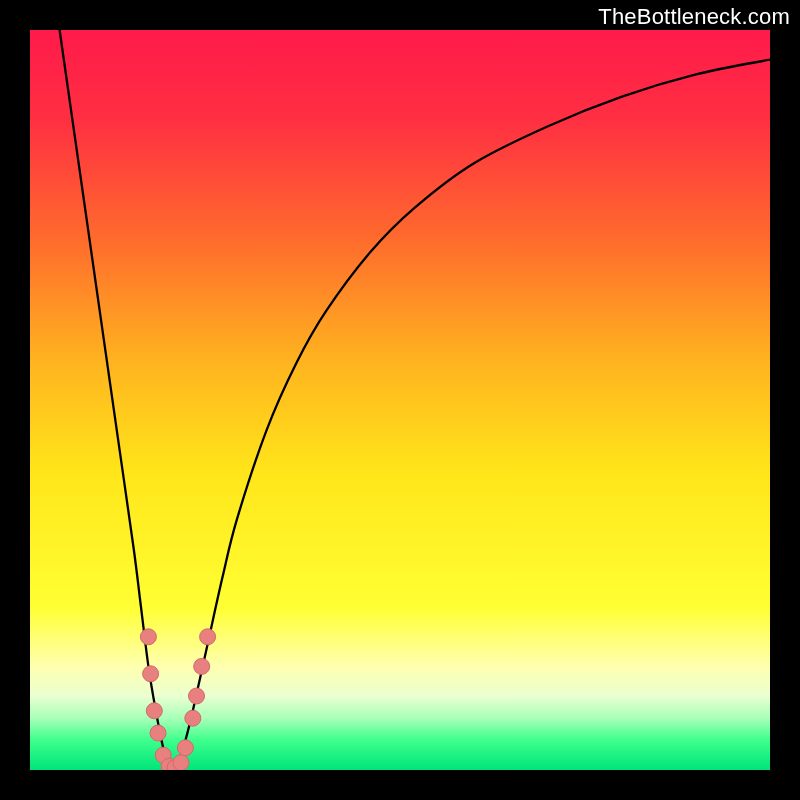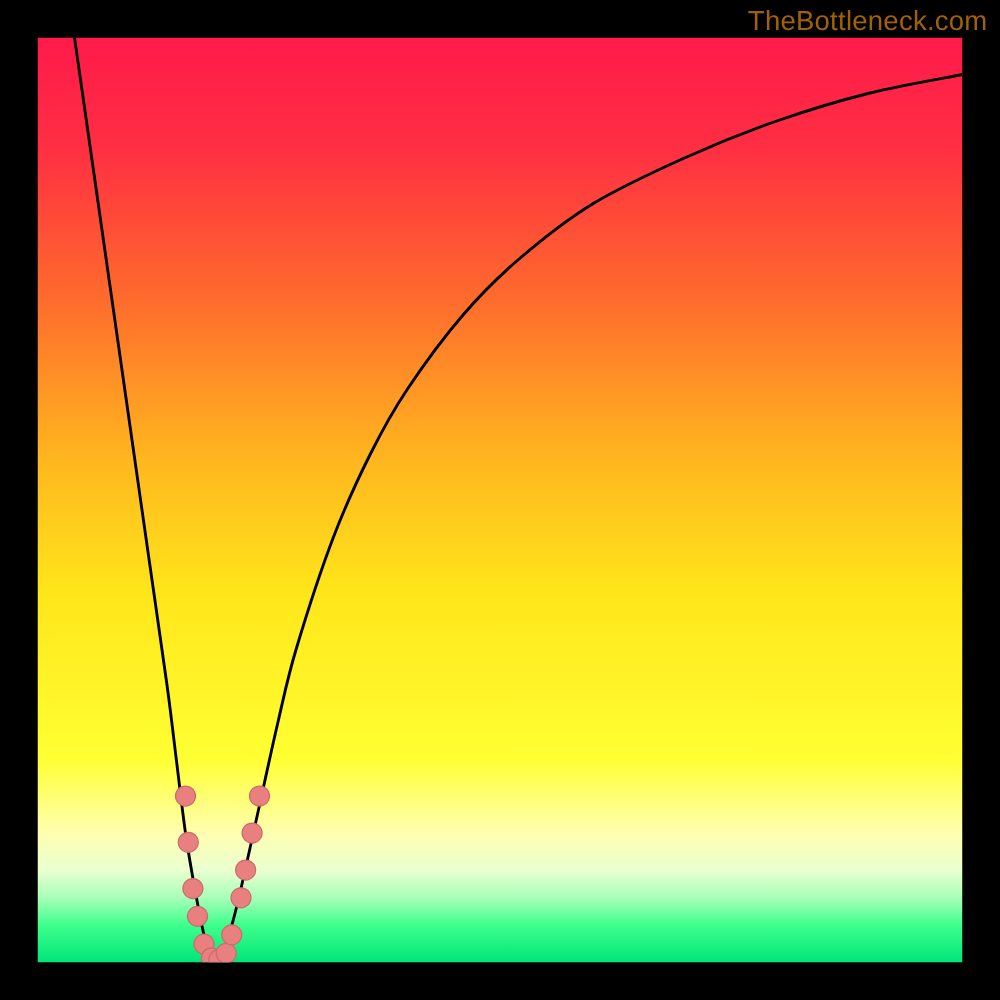--- a/index.html
+++ b/index.html
@@ -25,21 +25,21 @@
     overflow: hidden;
   }
   .gradient {
     position: absolute;
     inset: 0;
   }
   .watermark {
     position: absolute;
     top: 4px;
     right: 10px;
-    color: #a16207;
+    color: #ffffff;
     font-size: 22px;
     font-weight: 500;
     letter-spacing: 0.2px;
   }
   svg.curve {
     position: absolute;
     inset: 0;
     width: 100%;
     height: 100%;
   }

